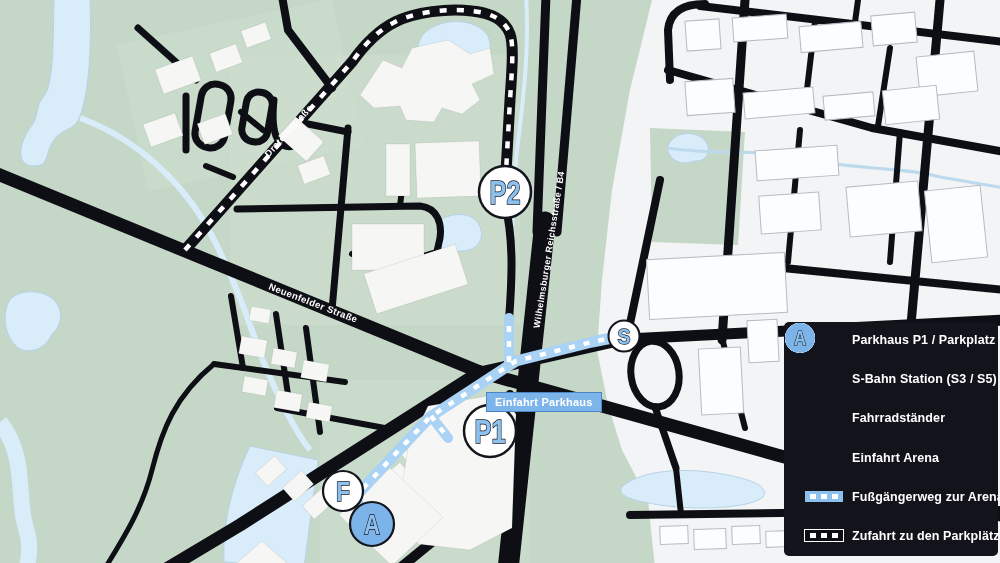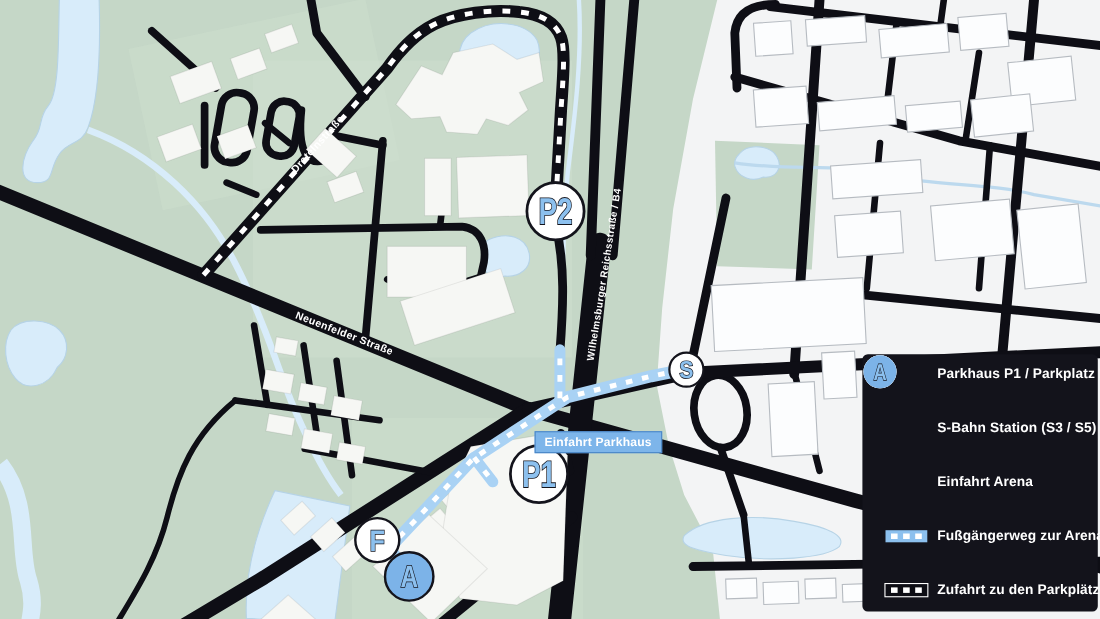--- a/index.html
+++ b/index.html
@@ -219,20 +219,29 @@
   <div class="legend-row">
     <span class="legend-icon-cell">
       <svg width="32" height="32" viewBox="0 0 32 32">
             <circle cx="16" cy="16" r="15" fill="#ffffff"></circle>
             <text class="marker-letter" x="16" y="23" font-size="21" stroke-width="1.2" textLength="11" lengthAdjust="spacingAndGlyphs">S</text>
           </svg>
     </span>
     <span class="legend-label">S-Bahn Station (S3 / S5)</span>
   </div>
 
+  <div class="legend-row">
+    <span class="legend-icon-cell">
+      <svg width="32" height="32" viewBox="0 0 32 32">
+            <circle cx="16" cy="16" r="15" fill="#ffffff"></circle>
+            <text class="marker-letter" x="16" y="23" font-size="21" stroke-width="1.2" textLength="11" lengthAdjust="spacingAndGlyphs">F</text>
+          </svg>
+    </span>
+    <span class="legend-label">Fahrradständer</span>
+  </div>
 
   <div class="legend-row">
     <span class="legend-icon-cell">
       <svg width="32" height="32" viewBox="0 0 32 32">
             <circle cx="16" cy="16" r="15" fill="#7cb3e8"></circle>
             <text class="marker-letter" x="16" y="23" font-size="21" stroke-width="1.2" fill="#ffffff" textLength="12" lengthAdjust="spacingAndGlyphs">A</text>
           </svg>
     </span>
     <span class="legend-label">Einfahrt Arena</span>
   </div>

